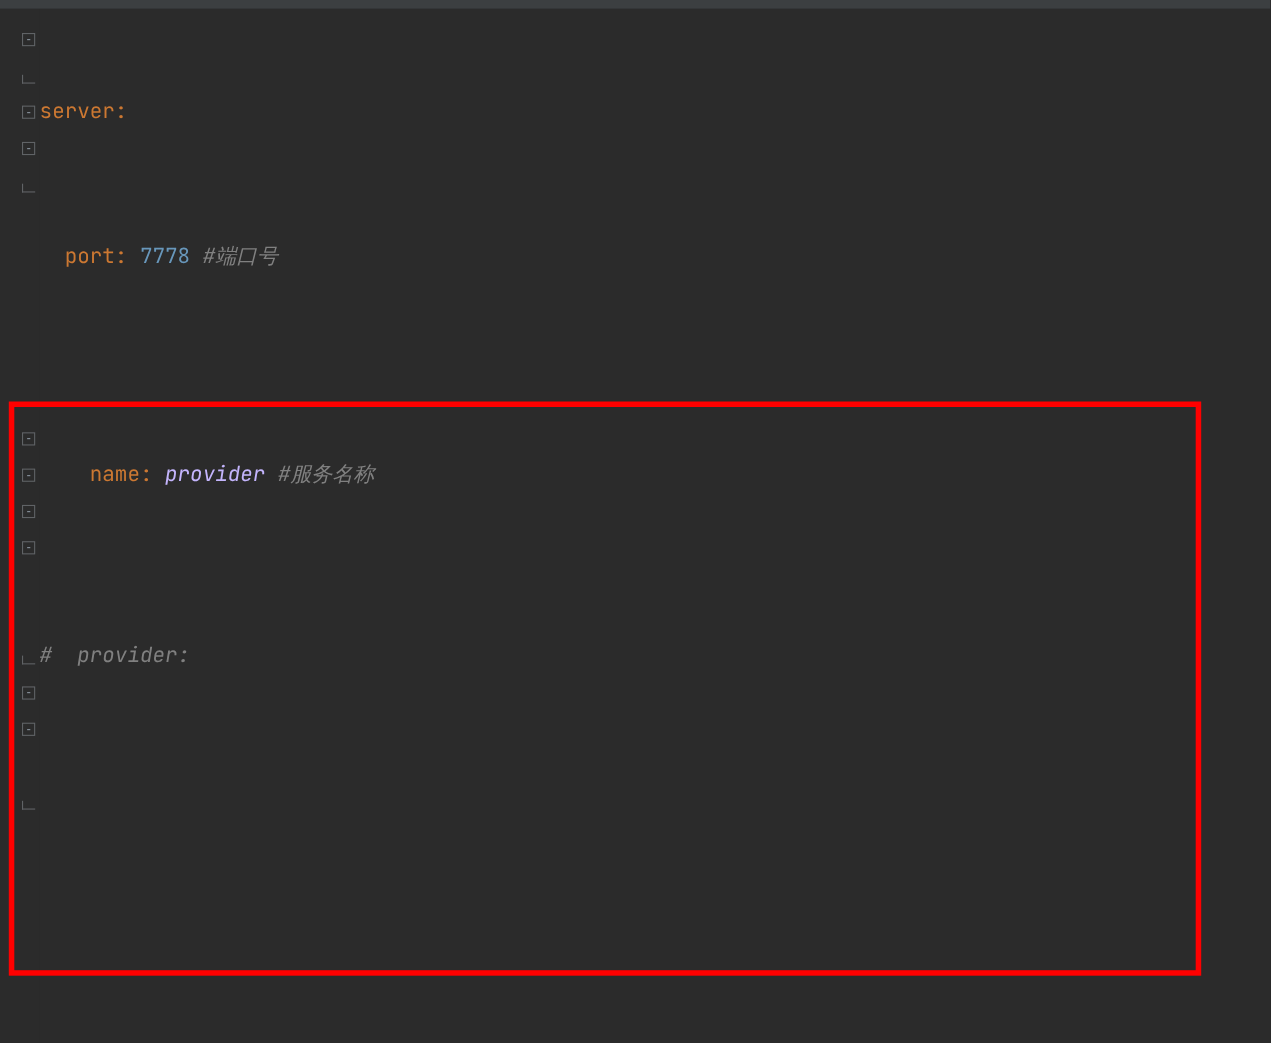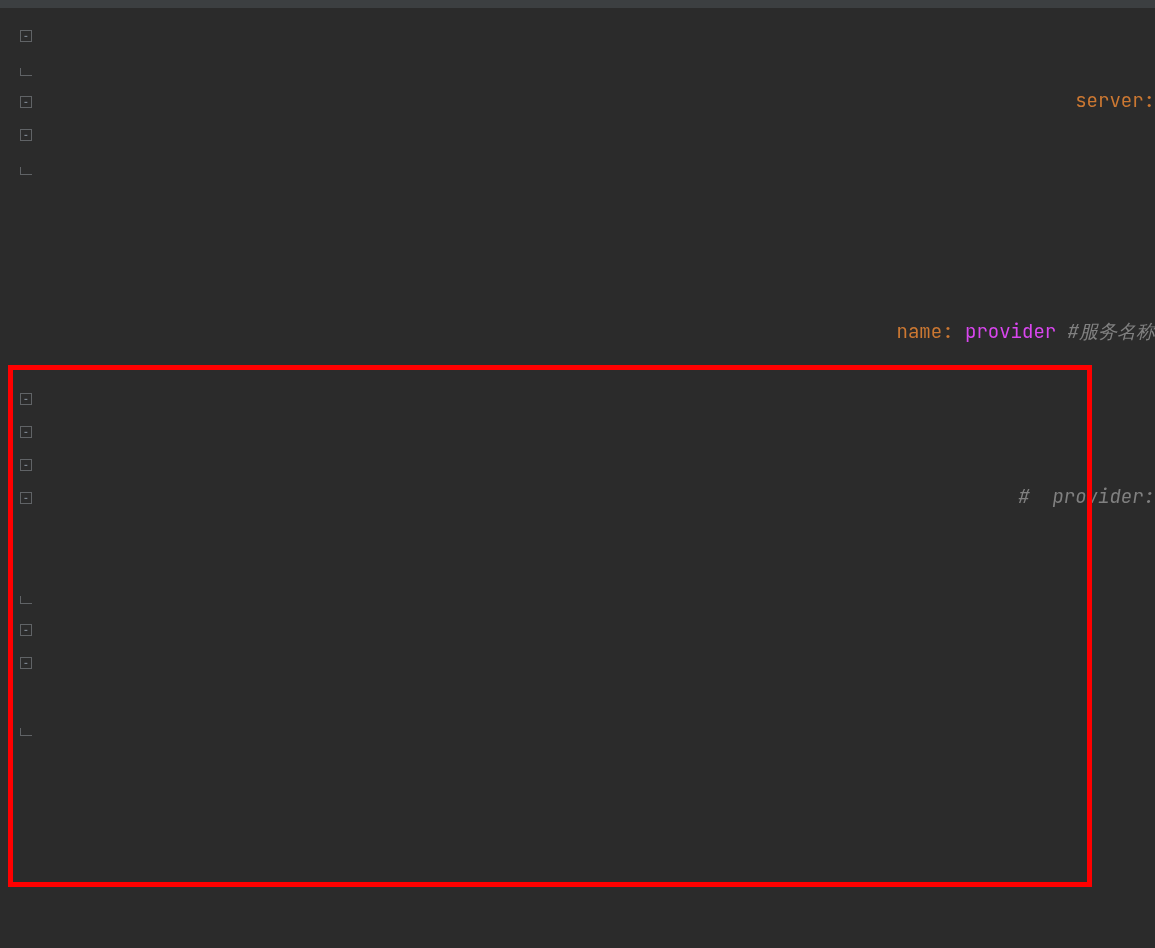--- a/index.html
+++ b/index.html
@@ -50,25 +50,25 @@
       border-bottom: 1px solid #606366;
     }
     .code-area {
       flex: 1;
       background: #2b2b2b;
       line-height: 33px;
       white-space: pre;
       position: relative;
       padding-top: 10px;
     }
-    .line { height: 33px; padding-left: 0; position: relative; text-align: right; }
+    .line { height: 33px; padding-left: 0; position: relative; }
     .line-content { position: relative; z-index: 1; }
     .key { color: #cc7832; }
     .colon { color: #cc7832; }
-    .val { color: #d946ef; }
+    .val { color: #c4b5fd; font-style: italic; }
     .num { color: #6897bb; }
     .comment { color: #808080; font-style: italic; }
     .red-box {
       position: absolute;
       border: 5px solid #ff0000;
       left: 8px;
       top: 365px;
       width: 1084px;
       height: 522px;
       pointer-events: none;
@@ -93,20 +93,21 @@
     <div class="fold-icon fold-minus" style="top:484px"></div>
     <div class="fold-end" style="top:588px"></div>
     <div class="fold-icon fold-minus" style="top:616px"></div>
     <div class="fold-icon fold-minus" style="top:649px"></div>
     <div class="fold-end" style="top:720px"></div>
   </div>
 
   <div class="code-area">
     <div class="line"><span class="line-content"><span class="key">server</span><span class="colon">:</span></span></div>
 
+    <div class="line"><span class="line-content"><span>  </span><span class="key">port</span><span class="colon">: </span><span class="num">7778</span><span class="comment"> #端口号</span></span></div>
 
 
 
     <div class="line"><span class="line-content"><span>    </span><span class="key">name</span><span class="colon">: </span><span class="val">provider</span><span class="comment"> #服务名称</span></span></div>
 
 
     <div class="line"><span class="line-content"><span class="comment">#  provider:</span></span></div>
     
     
     

